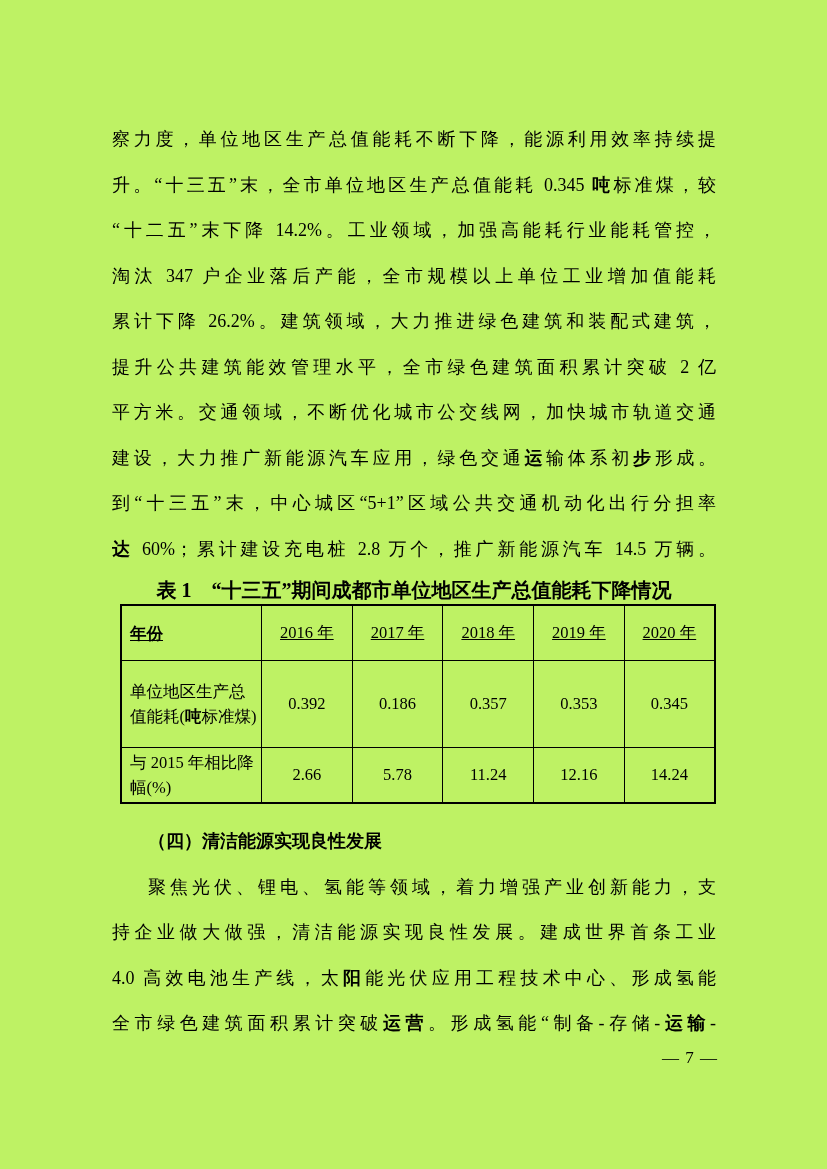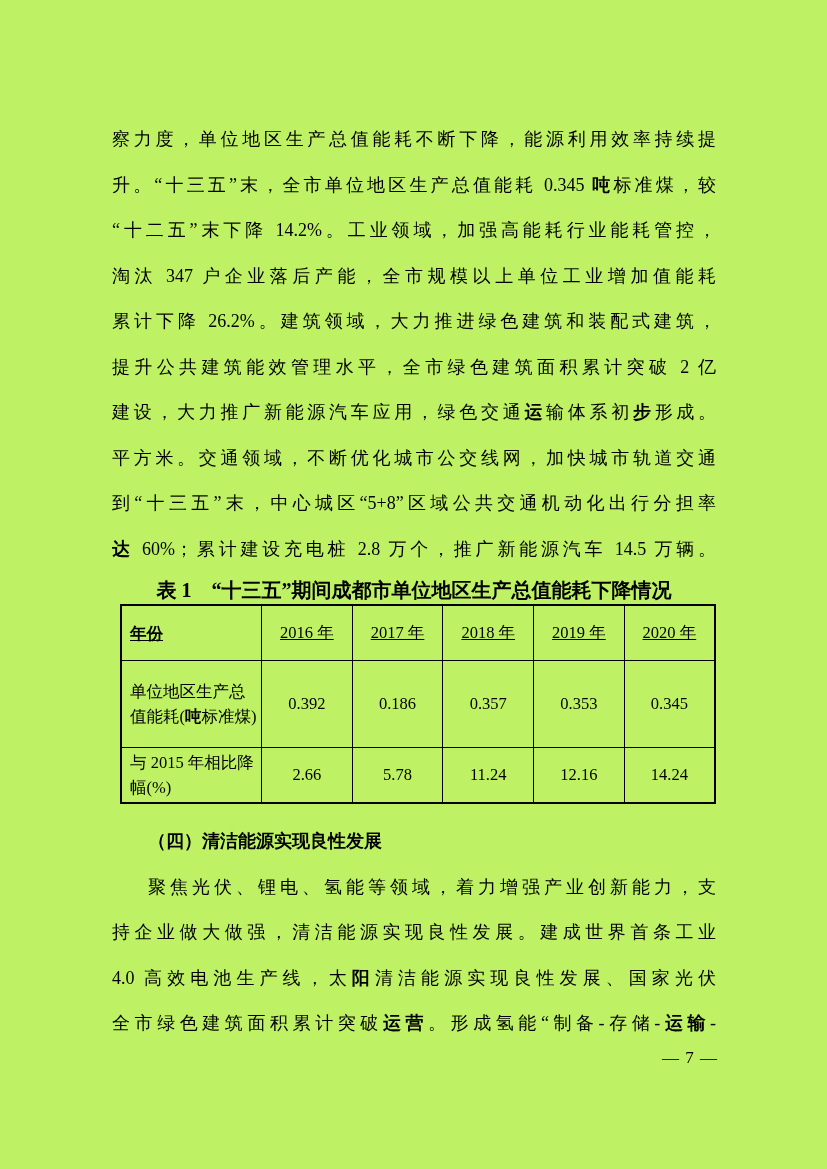--- a/index.html
+++ b/index.html
@@ -79,23 +79,23 @@
 <div class="page">
   <div class="content">
 
     <div class="para">
       <div class="line"><span>察力度，单位地区生产总值能耗不断下降，能源利用效率持续提</span></div>
       <div class="line"><span>升。“十三五”末，全市单位地区生产总值能耗 0.345 </span><span class="bold">吨</span><span>标准煤，较</span></div>
       <div class="line"><span>“十二五”末下降 14.2%。工业领域，加强高能耗行业能耗管控，</span></div>
       <div class="line"><span>淘汰 347 户企业落后产能，全市规模以上单位工业增加值能耗</span></div>
       <div class="line"><span>累计下降 26.2%。建筑领域，大力推进绿色建筑和装配式建筑，</span></div>
       <div class="line"><span>提升公共建筑能效管理水平，全市绿色建筑面积累计突破 2 亿</span></div>
+      <div class="line"><span>平方米。交通领域，不断优化城市公交线网，加快城市轨道交通</span></div>
       <div class="line"><span>建设，大力推广新能源汽车应用，绿色交通</span><span class="bold">运</span><span>输体系初</span><span class="bold">步</span><span>形成。</span></div>
-      <div class="line"><span>平方米。交通领域，不断优化城市公交线网，加快城市轨道交通</span></div>
-      <div class="line"><span>到“十三五”末，中心城区“5+8”区域公共交通机动化出行分担率</span></div>
+      <div class="line"><span>到“十三五”末，中心城区“5+1”区域公共交通机动化出行分担率</span></div>
       <div class="line"><span class="bold">达</span><span> 60%；累计建设充电桩 2.8 万个，推广新能源汽车 14.5 万辆。</span></div>
     </div>
 
     <div class="table-caption">表 1　“十三五”期间成都市单位地区生产总值能耗下降情况</div>
 
     <table class="energy-table">
       <tbody>
           <tr class="header-row">
         <th class="label-col">年份</th>
         <th class="year-col">2016 年</th>
@@ -121,20 +121,20 @@
         <td class="val-col">14.24</td>
       </tr>
     </tbody>
       </table>
 
     <div class="section-heading">（四）清洁能源实现良性发展</div>
 
     <div class="para">
       <div class="line indent"><span>聚焦光伏、锂电、氢能等领域，着力增强产业创新能力，支</span></div>
       <div class="line"><span>持企业做大做强，清洁能源实现良性发展。建成世界首条工业</span></div>
-      <div class="line"><span>4.0 高效电池生产线，太</span><span class="bold">阳</span><span>清洁能源实现良性发展、国家光伏</span></div>
+      <div class="line"><span>4.0 高效电池生产线，太</span><span class="bold">阳</span><span>能光伏应用工程技术中心、形成氢能</span></div>
       <div class="line"><span>全市绿色建筑面积累计突破</span><span class="bold">运营</span><span>。形成氢能“制备-存储-</span><span class="bold">运输</span><span>-</span></div>
     </div>
 
   </div>
 
   <div class="footer">— 7 —</div>
 </div>
 
 </body></html>

